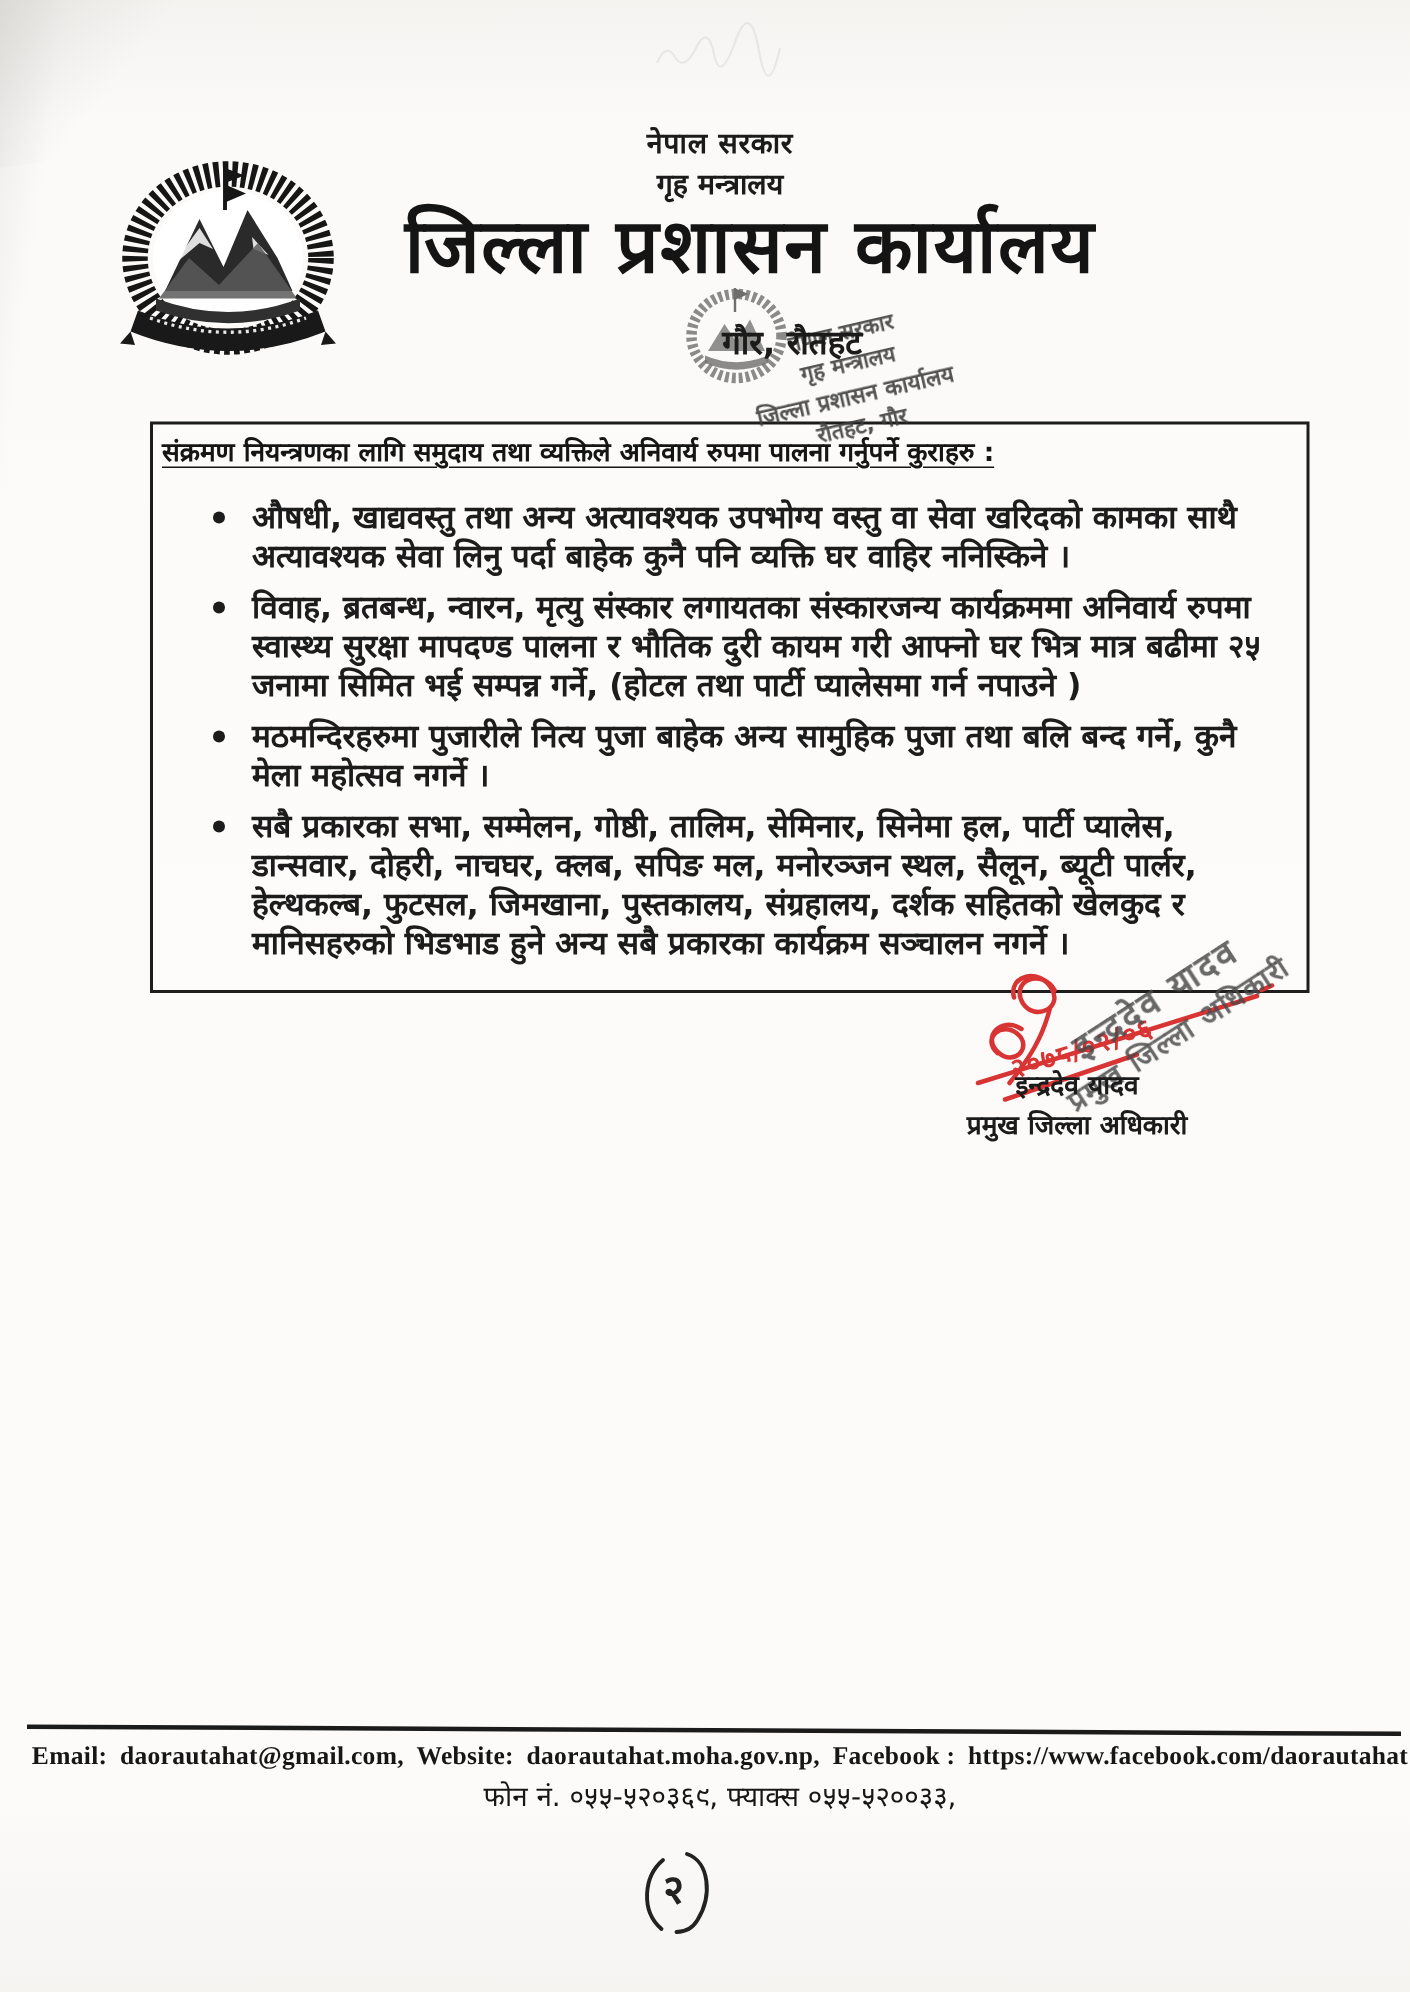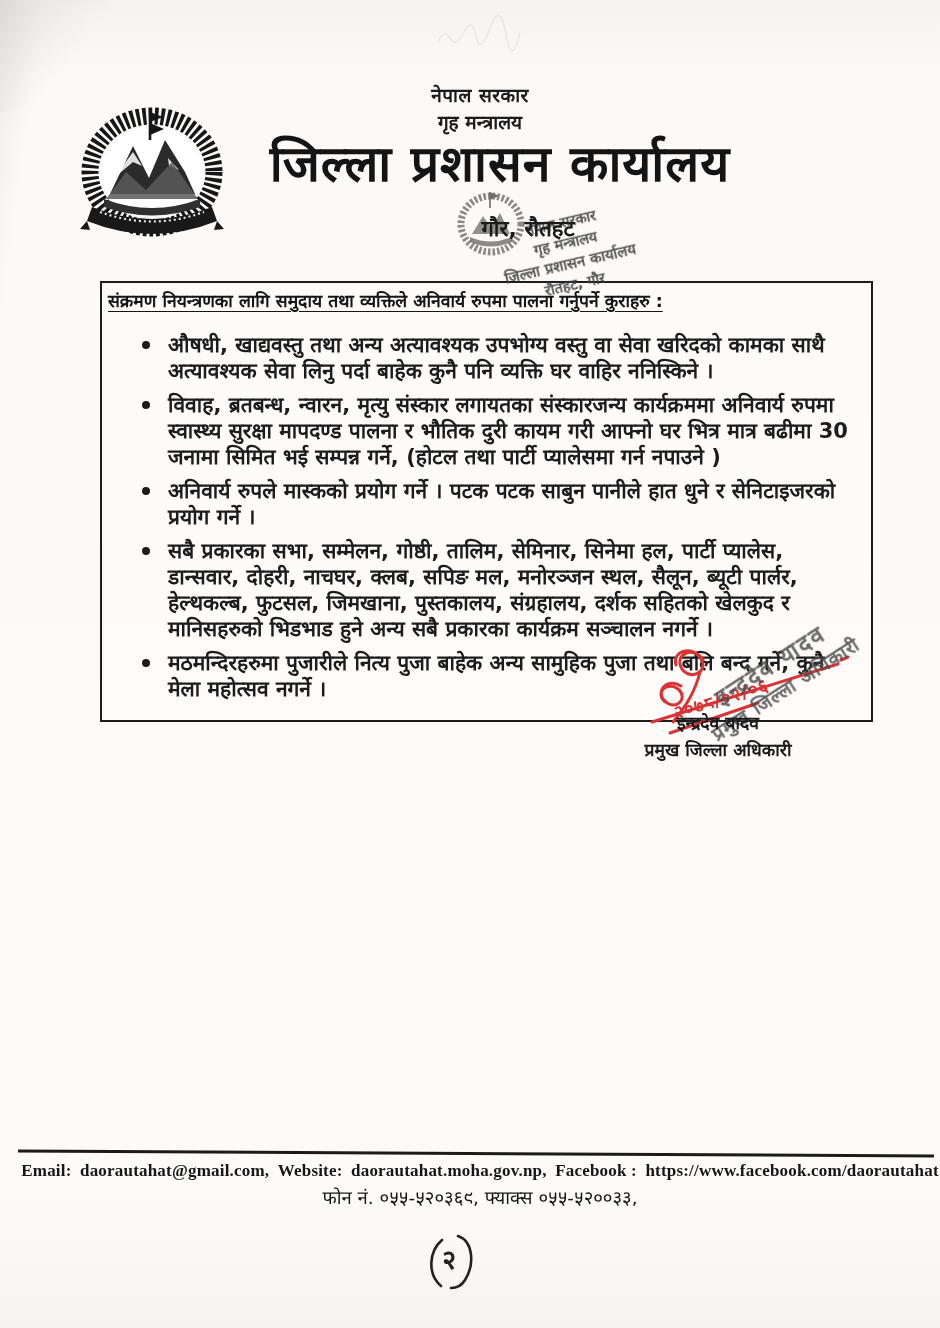--- a/index.html
+++ b/index.html
@@ -165,24 +165,23 @@
     <div class="s-line1">नेपाल सरकार</div>
     <div class="s-line2">गृह मन्त्रालय</div>
     <div class="s-line3">जिल्ला प्रशासन कार्यालय</div>
     <div class="s-line4">रौतहट, गौर</div>
   </div>
 
   <div class="notice-box">
     <div class="notice-heading">संक्रमण नियन्त्रणका लागि समुदाय तथा व्यक्तिले अनिवार्य रुपमा पालना गर्नुपर्ने कुराहरु :</div>
     <ul class="notice-list">
       <li>औषधी, खाद्यवस्तु तथा अन्य अत्यावश्यक उपभोग्य वस्तु वा सेवा खरिदको कामका साथै अत्यावश्यक सेवा लिनु पर्दा बाहेक कुनै पनि व्यक्ति घर वाहिर ननिस्किने ।</li>
-      <li>विवाह, ब्रतबन्ध, न्वारन, मृत्यु संस्कार लगायतका संस्कारजन्य कार्यक्रममा अनिवार्य रुपमा स्वास्थ्य सुरक्षा मापदण्ड पालना र भौतिक दुरी कायम गरी आफ्नो घर भित्र मात्र बढीमा 30 जनामा सिमित भई सम्पन्न गर्ने, (होटल तथा पार्टी प्यालेसमा गर्न नपाउने )</li>
-      <li>अनिवार्य रुपले मास्कको प्रयोग गर्ने । पटक पटक साबुन पानीले हात धुने र सेनिटाइजरको प्रयोग गर्ने ।</li>
+      <li>विवाह, ब्रतबन्ध, न्वारन, मृत्यु संस्कार लगायतका संस्कारजन्य कार्यक्रममा अनिवार्य रुपमा स्वास्थ्य सुरक्षा मापदण्ड पालना र भौतिक दुरी कायम गरी आफ्नो घर भित्र मात्र बढीमा २५ जनामा सिमित भई सम्पन्न गर्ने, (होटल तथा पार्टी प्यालेसमा गर्न नपाउने )</li>
+      <li>मठमन्दिरहरुमा पुजारीले नित्य पुजा बाहेक अन्य सामुहिक पुजा तथा बलि बन्द गर्ने, कुनै मेला महोत्सव नगर्ने ।</li>
       <li>सबै प्रकारका सभा, सम्मेलन, गोष्ठी, तालिम, सेमिनार, सिनेमा हल, पार्टी प्यालेस, डान्सवार, दोहरी, नाचघर, क्लब, सपिङ मल, मनोरञ्जन स्थल, सैलून, ब्यूटी पार्लर, हेल्थकल्ब, फुटसल, जिमखाना, पुस्तकालय, संग्रहालय, दर्शक सहितको खेलकुद र मानिसहरुको भिडभाड हुने अन्य सबै प्रकारका कार्यक्रम सञ्चालन नगर्ने ।</li>
-      <li>मठमन्दिरहरुमा पुजारीले नित्य पुजा बाहेक अन्य सामुहिक पुजा तथा बलि बन्द गर्ने, कुनै मेला महोत्सव नगर्ने ।</li>
     </ul>
   </div>
 
   <div class="sig-block">
     <svg class="sig-scribble" width="215" height="115" viewBox="0 0 215 115">
       <g stroke="#d93434" stroke-width="3" fill="none" stroke-linecap="round" stroke-linejoin="round">
         <path d="M63 20 c-9 -15 -30 -6 -21 9 c8 12 27 3 19 -10 c-8 -14 -29 -9 -25 6"></path>
         <path d="M41 46 c-14 -9 -27 6 -15 16 c10 9 23 -4 12 -13 c-10 -8 -24 3 -13 13"></path>
         <path d="M60 32 c-5 20 -14 34 -27 50"></path>
         <path d="M12 82 L198 24"></path>

